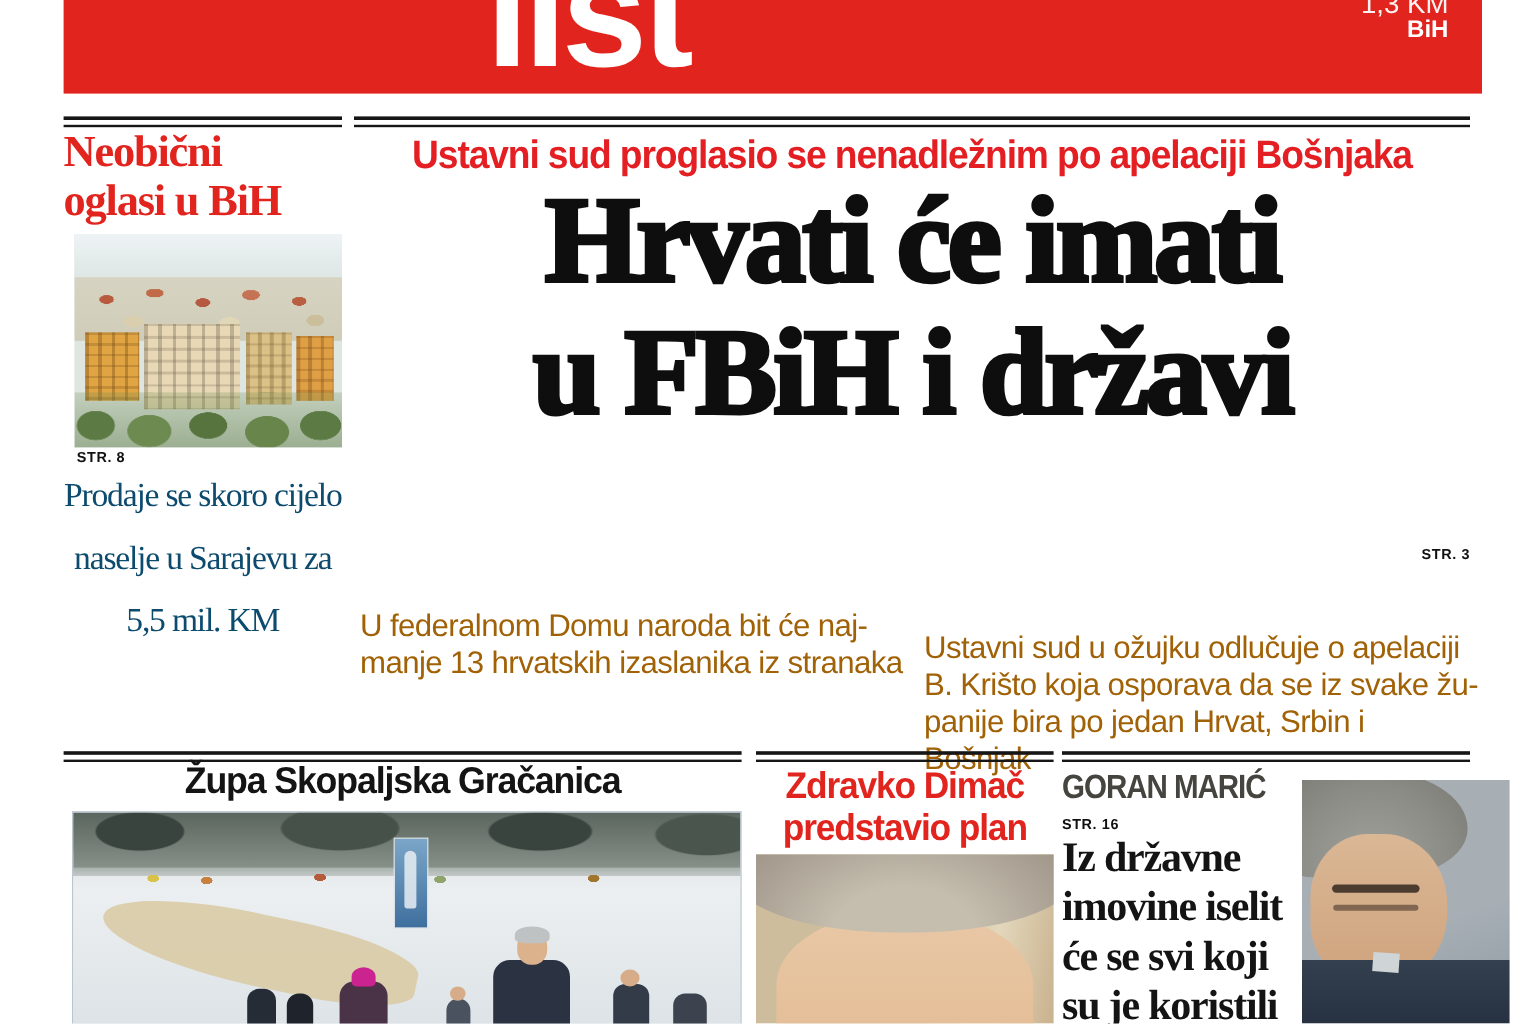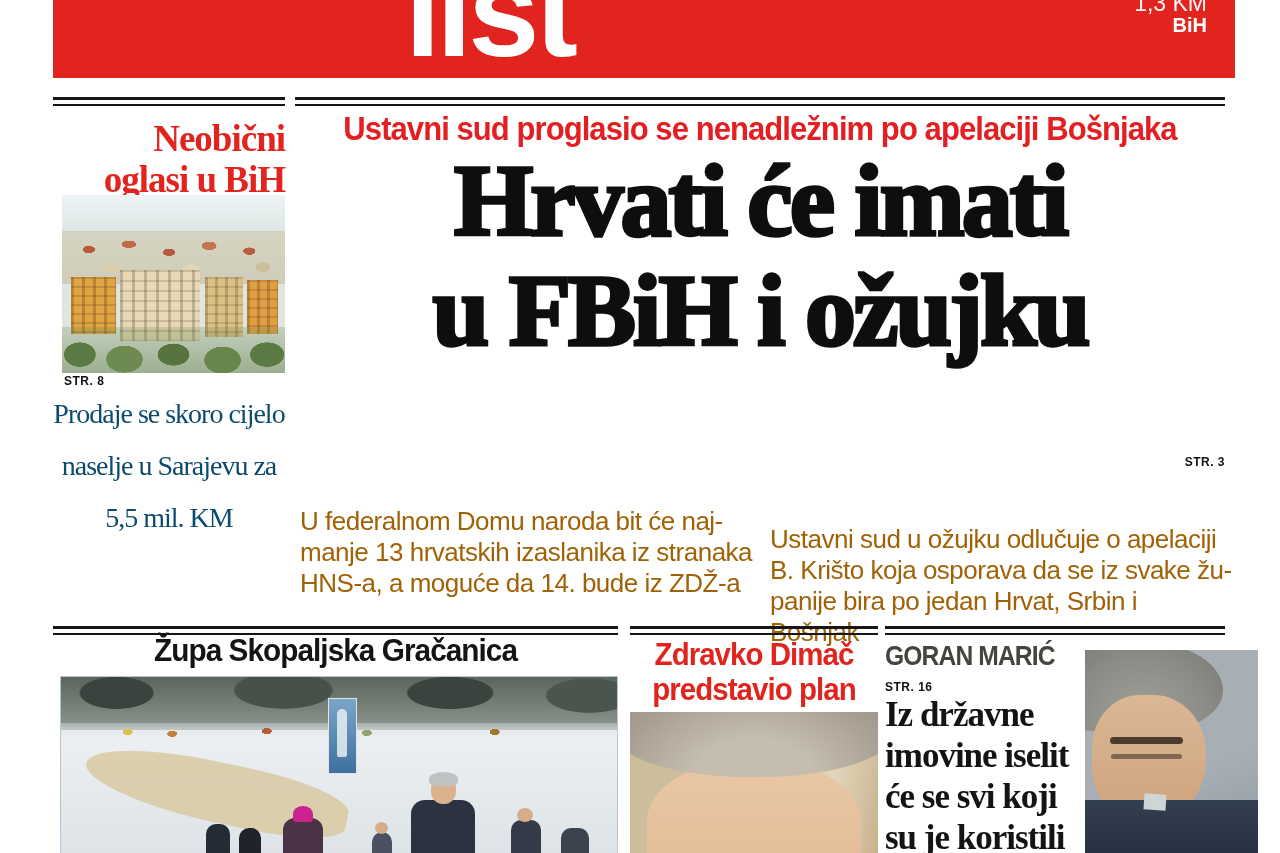--- a/index.html
+++ b/index.html
@@ -13,23 +13,23 @@
             font-family:"Liberation Sans",sans-serif;font-weight:bold;
             font-size:128px;letter-spacing:-4px;}
   .masthead-info{position:absolute;right:28px;top:-9px;text-align:right;color:#fff;line-height:1.05;}
   .masthead-price{font-size:23px;font-weight:normal;opacity:.95;}
   .masthead-edition{font-size:20px;font-weight:bold;}
 
   
   .rule{position:absolute;height:4px;border-top:3px solid #161616;border-bottom:2px solid #161616;}
 
   
-  .sb-headline{position:absolute;left:53px;top:106px;width:232px;text-align:right;
+  .sb-headline{position:absolute;left:53px;top:106px;width:232px;text-align:left;
                font-family:"Liberation Serif",serif;font-weight:bold;color:#e2241f;
-               font-size:37px;line-height:41px;letter-spacing:-1px;margin-top:12px;}
+               font-size:37px;line-height:41px;letter-spacing:-1px;}
   .photo{position:absolute;overflow:hidden;}
   .pageref{font-size:12px;font-weight:bold;letter-spacing:.5px;color:#111;}
   .sb-pageref{position:absolute;left:64px;top:374px;}
   .sb-sub{position:absolute;left:50px;top:388px;width:238px;text-align:center;
           font-family:"Liberation Serif",serif;font-size:28px;line-height:52px;color:#0c4a6e;
           letter-spacing:-1px;}
 
   
   .kicker{position:absolute;left:295px;top:110px;width:930px;text-align:center;
           color:#e41f23;font-weight:bold;font-size:33px;letter-spacing:-1px;
@@ -200,28 +200,27 @@
 </div>
 
 <div class="pageref sb-pageref">STR. 8</div>
 
 <div class="sb-sub">Prodaje se skoro cijelo naselje u Sarajevu za 5,5 mil. KM</div>
 
 <div class="kicker">Ustavni sud proglasio se nenadležnim po apelaciji Bošnjaka</div>
 
 <div class="lead-headline">
   <div>Hrvati će imati</div>
-  <div>u FBiH i ožujku</div>
+  <div>u FBiH i državi</div>
 </div>
 <div class="pageref lead-pageref">STR. 3</div>
 
 <div class="deck deck-left">
   <div>U federalnom Domu naroda bit će naj-</div>
   <div>manje 13 hrvatskih izaslanika iz stranaka</div>
-  <div>HNS-a, a moguće da 14. bude iz ZDŽ-a</div>
 </div>
 <div class="deck deck-right">
   <div>Ustavni sud u ožujku odlučuje o apelaciji</div>
   <div>B. Krišto koja osporava da se iz svake žu-</div>
   <div>panije bira po jedan Hrvat, Srbin i Bošnjak</div>
 </div>
 
 <div class="rule" style="left:53px;top:626px;width:565px;"></div>
 <div class="rule" style="left:630px;top:626px;width:248px;"></div>
 <div class="rule" style="left:885px;top:626px;width:340px;"></div>

